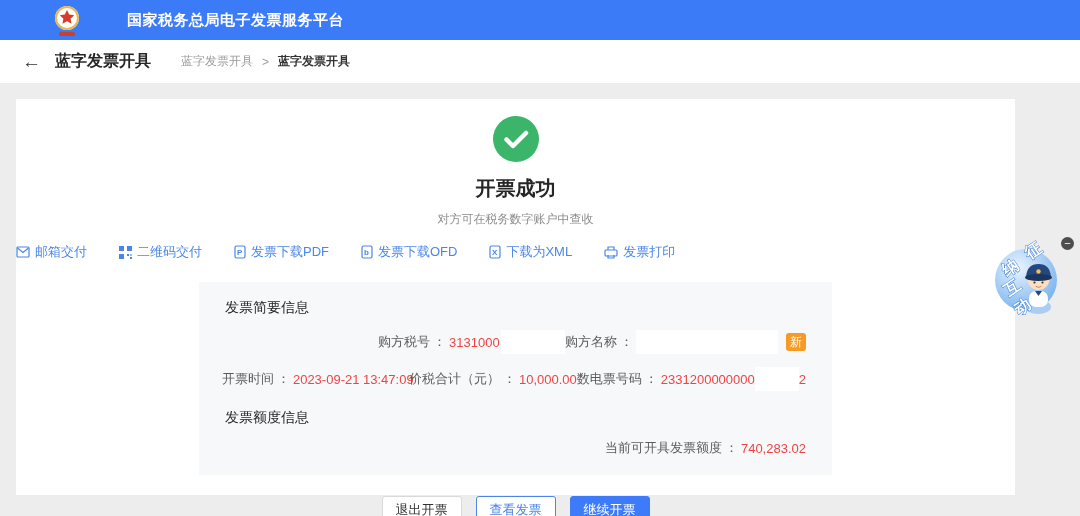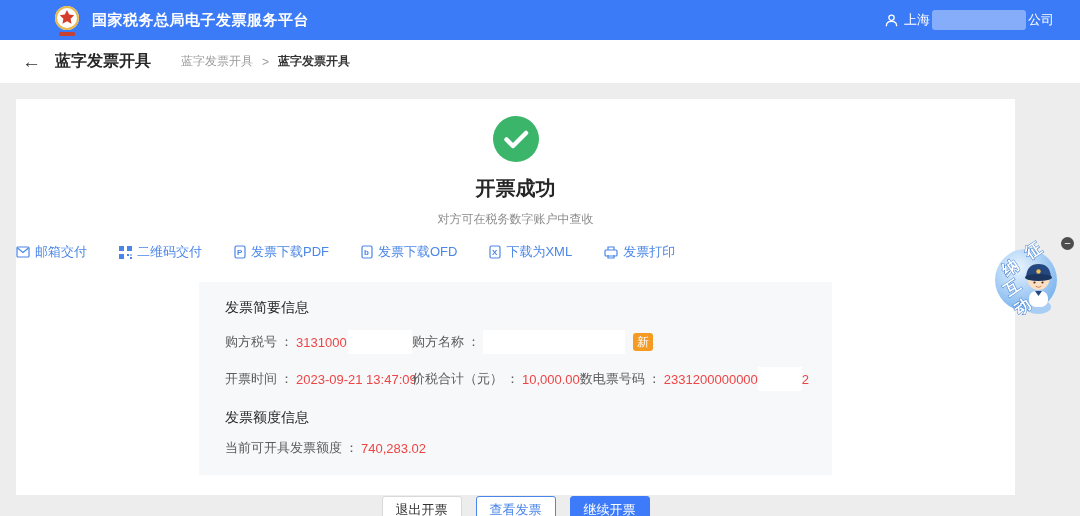--- a/index.html
+++ b/index.html
@@ -6,21 +6,21 @@
   html,body { margin:0; padding:0; }
   body {
     width:1080px; height:516px; position:relative; overflow:hidden;
     background:#ededed;
     font-family:"Liberation Sans","DejaVu Sans",sans-serif;
   }
   
   .header {
     position:absolute; top:0; left:0; width:1080px; height:40px;
     background:#3b7bf7; color:#fff;
-    display:flex; align-items:center; padding:0 26px 0 52px;
+    display:flex; align-items:center; padding:0 26px 0 52px;gap:35px;
   }
   .logo { width:30px; height:32px; flex:0 0 auto; margin-top:2px; }
   .header-title { font-size:15px; font-weight:bold; margin-left:10px; letter-spacing:.5px; }
   .header-right { margin-left:auto; display:flex; align-items:center; font-size:13px; }
   .user-icon { width:15px; height:15px; margin-right:5px; }
   .redact-blue { width:94px; height:20px; background:rgba(255,255,255,.38); border-radius:3px; margin:0 2px; }
   
   .navbar {
     position:absolute; top:40px; left:0; width:1080px; height:43px; background:#fff;
     display:flex; align-items:center; padding:0 22px;
@@ -39,21 +39,21 @@
   .success-sub { font-size:12px; color:#8c8c8c; margin-top:9px; }
   .actions { display:flex; align-items:center; gap:32px; margin-top:15px; }
   .action { display:flex; align-items:center; gap:5px; font-size:13px; color:#4a86e8; cursor:pointer; }
   .action svg { display:block; }
   
   .panel {
     width:633px; margin:21px auto 0; background:#f7f8fa;
     padding:17px 26px 18px; font-size:13px;
   }
   .sec-title { font-size:14px; font-weight:normal; color:#262626; }
-  .frow { display:flex; align-items:center; margin-top:13px; }
+  .frow { display:flex; align-items:center; margin-top:13px;justify-content:flex-end; }
   .group { display:flex; align-items:center; }
   .col-a { width:187px; }
   .col-b2 { width:200px; }
   .lab { color:#5c5c5c; white-space:nowrap; }
   .sep { color:#5c5c5c; margin:0 3px; }
   .val { color:#ef4444; white-space:nowrap; }
   .redact-white { background:#fff; height:24px; }
   .input-white { background:#fff; height:24px; width:142px; border:none; }
   .badge-new {
     background:#f59a23; color:#fff; font-size:12px; line-height:1;
@@ -83,29 +83,20 @@
 <body>
 
 <div class="header">
   <svg class="logo" viewBox="0 0 30 32">
     <circle cx="15" cy="13" r="12" fill="#fdfdfd"></circle>
     <circle cx="15" cy="13" r="11" fill="none" stroke="#e8b84b" stroke-width="2"></circle>
     <path d="M15 5 l2.2 4.5 5 .7 -3.6 3.5 .9 5 -4.5 -2.4 -4.5 2.4 .9 -5 -3.6 -3.5 5 -.7 z" fill="#d43d2a"></path>
     <rect x="7" y="27" width="16" height="4" rx="1.5" fill="#c9402e"></rect>
   </svg>
   <div class="header-title">国家税务总局电子发票服务平台</div>
-  <div class="header-right">
-    <svg class="user-icon" viewBox="0 0 16 16" fill="none" stroke="#ffffff" stroke-width="1.4">
-      <circle cx="8" cy="5" r="2.8"></circle>
-      <path d="M2.5 14 c0-3.1 2.4-5 5.5-5 s5.5 1.9 5.5 5"></path>
-    </svg>
-    <span>上海</span>
-    <span class="redact-blue"></span>
-    <span>公司</span>
-  </div>
 </div>
 
 <div class="navbar">
   <span class="back-btn">←</span>
   <span class="nav-title">蓝字发票开具</span>
   <span class="crumbs">
     <span>蓝字发票开具</span>
     <span>&gt;</span>
     <span class="crumb-current">蓝字发票开具</span>
   </span>

